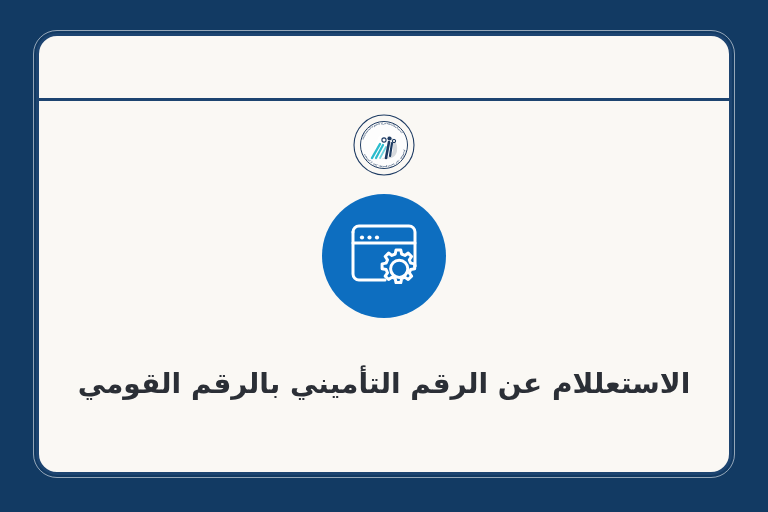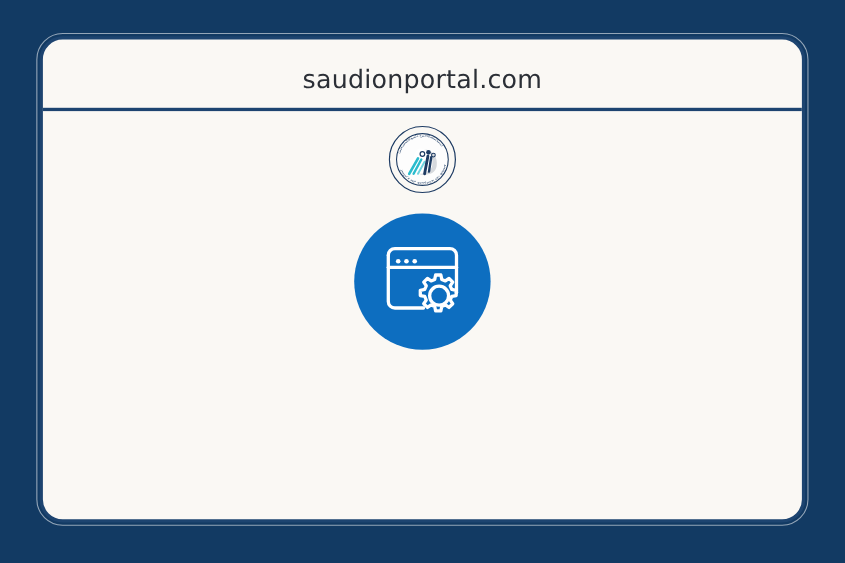--- a/index.html
+++ b/index.html
@@ -109,21 +109,20 @@
 </style>
 </head>
 <body>
 
 <div id="screen">
 
   <div class="card-halo"></div>
 
   <div class="card">
 
-    <div class="site-title">saudionportal.com</div>
 
     <div class="divider"></div>
 
     <div class="emblem">
       <svg width="62" height="62" viewBox="0 0 62 62" xmlns="http://www.w3.org/2000/svg">
         <defs>
           <path id="arcTop" d="M 10 31 A 21 21 0 0 1 52 31" fill="none"></path>
           <path id="arcBot" d="M 52 31 A 21 21 0 0 1 10 31" fill="none"></path>
         </defs>
         <circle cx="31" cy="31" r="30" fill="none" stroke="#1d3b63" stroke-width="1.1"></circle>
@@ -168,15 +167,16 @@
         <circle cx="77.2" cy="74.8" r="8.6" fill="none" stroke="#ffffff" stroke-width="3"></circle>
 
         <g fill="#ffffff">
           <circle cx="40" cy="43.5" r="2.1"></circle>
           <circle cx="47.5" cy="43.5" r="2.1"></circle>
           <circle cx="55" cy="43.5" r="2.1"></circle>
         </g>
       </svg>
     </div>
 
+    <h1 class="heading">الاستعللام عن الرقم التأميني بالرقم القومي</h1>
 
   </div>
 </div>
 
 </body></html>

